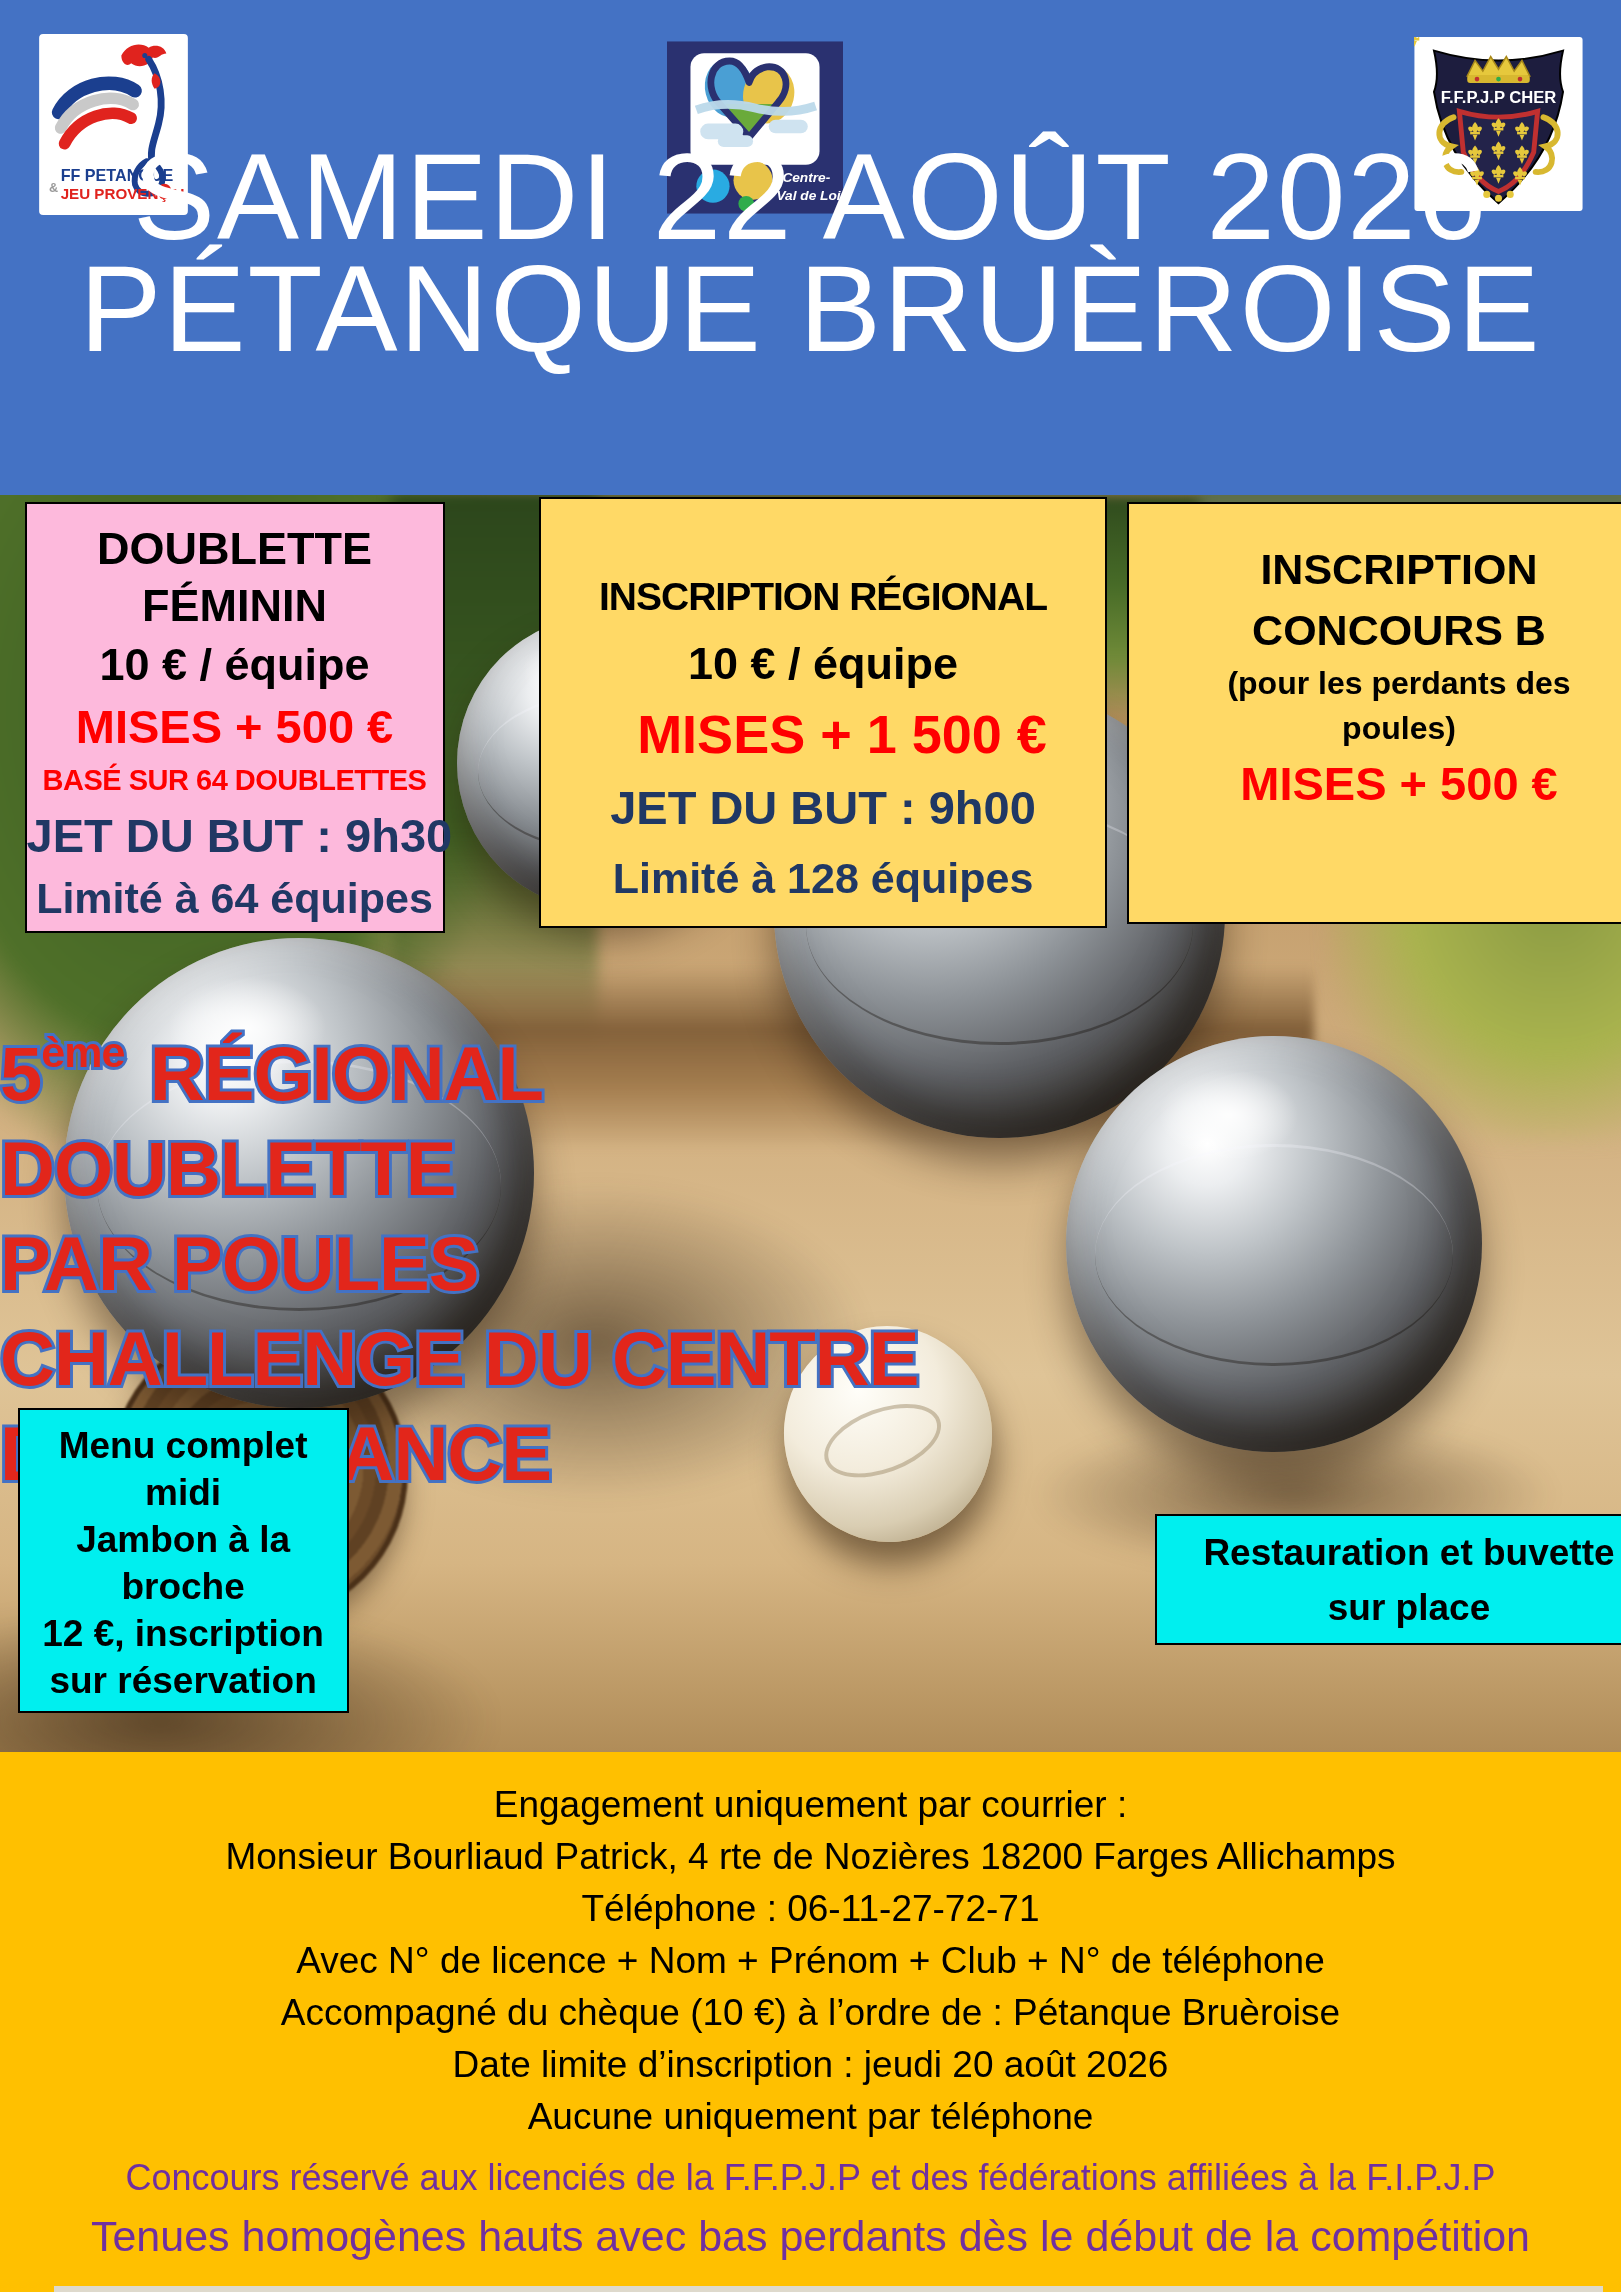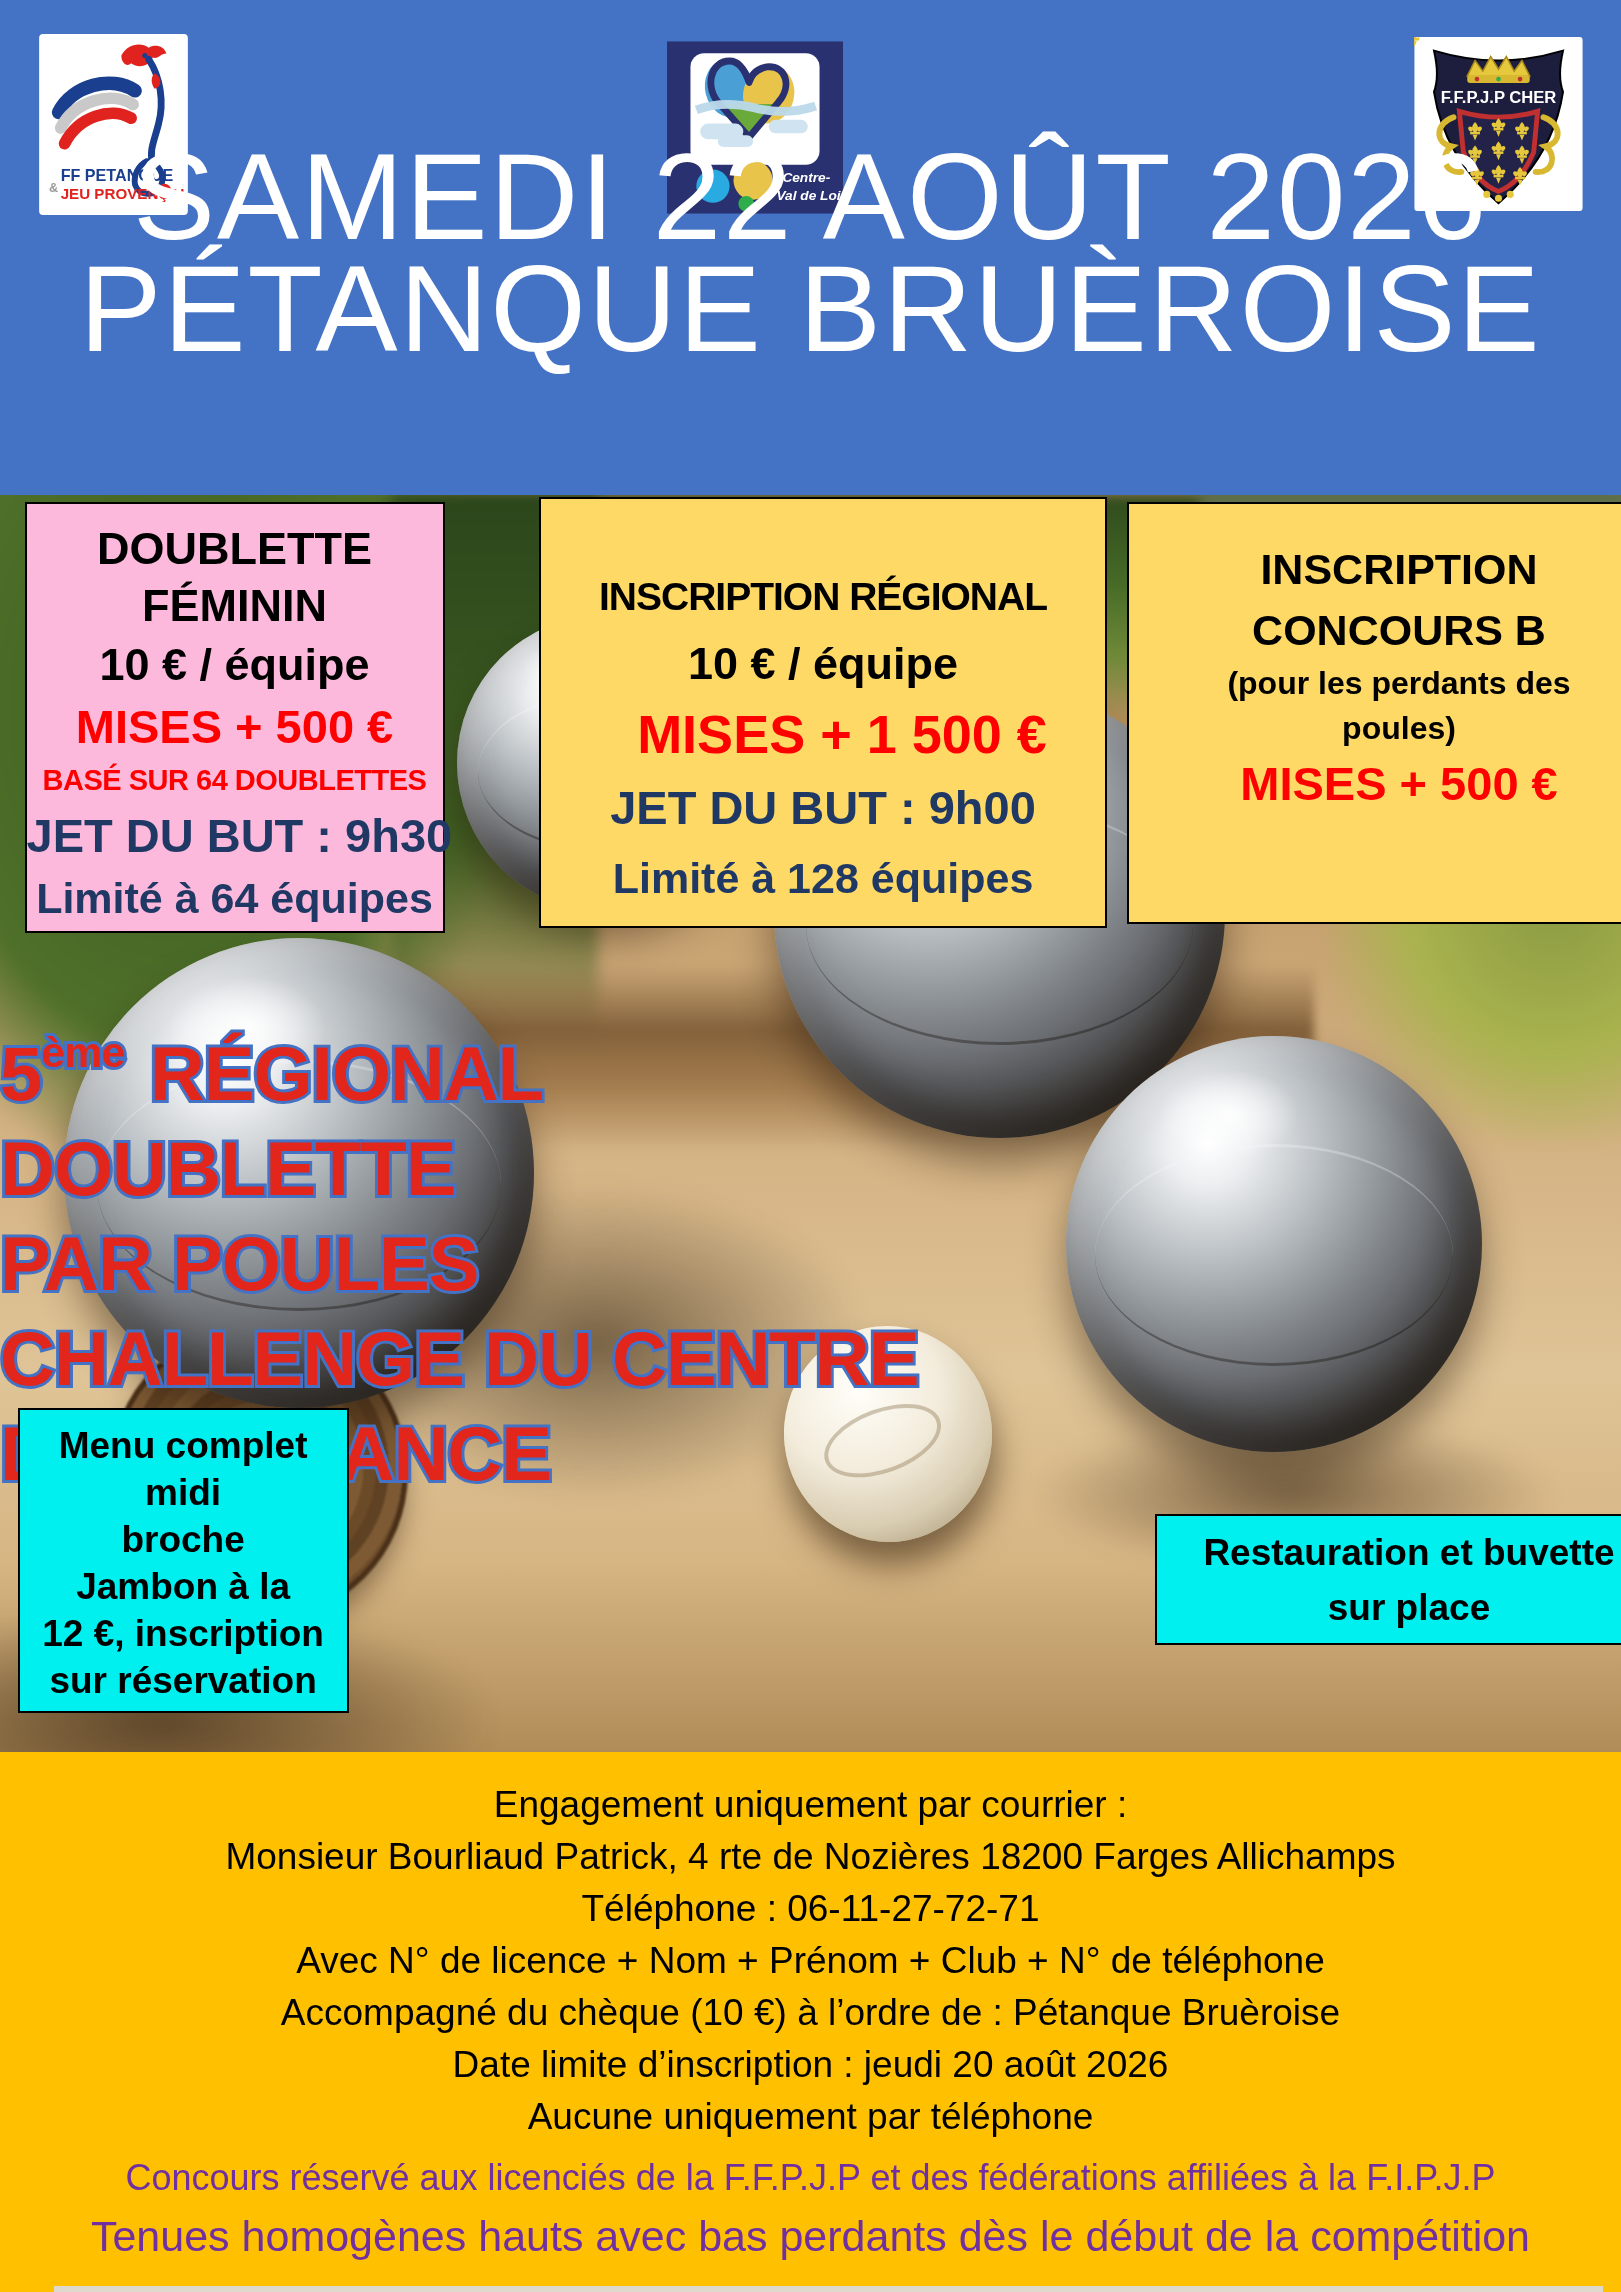--- a/index.html
+++ b/index.html
@@ -233,22 +233,22 @@
       <div class="ov-line"><span>5</span><span class="ov-sup">ème</span><span class="ov-gap"></span><span>RÉGIONAL</span></div>
       <div class="ov-line">DOUBLETTE</div>
       <div class="ov-line">PAR POULES</div>
       <div class="ov-line">CHALLENGE DU CENTRE</div>
       <div class="ov-line">DE LA FRANCE</div>
     </div>
 
     <div class="cyan-box menu-box">
       <div class="ln">Menu complet</div>
       <div class="ln">midi</div>
+      <div class="ln">Jambon à la</div>
       <div class="ln">broche</div>
-      <div class="ln">Jambon à la</div>
       <div class="ln">12 €, inscription</div>
       <div class="ln">sur réservation</div>
     </div>
 
     <div class="cyan-box buvette-box">
       <div class="ln">Restauration et buvette</div>
       <div class="ln">sur place</div>
     </div>
   </section>
 

